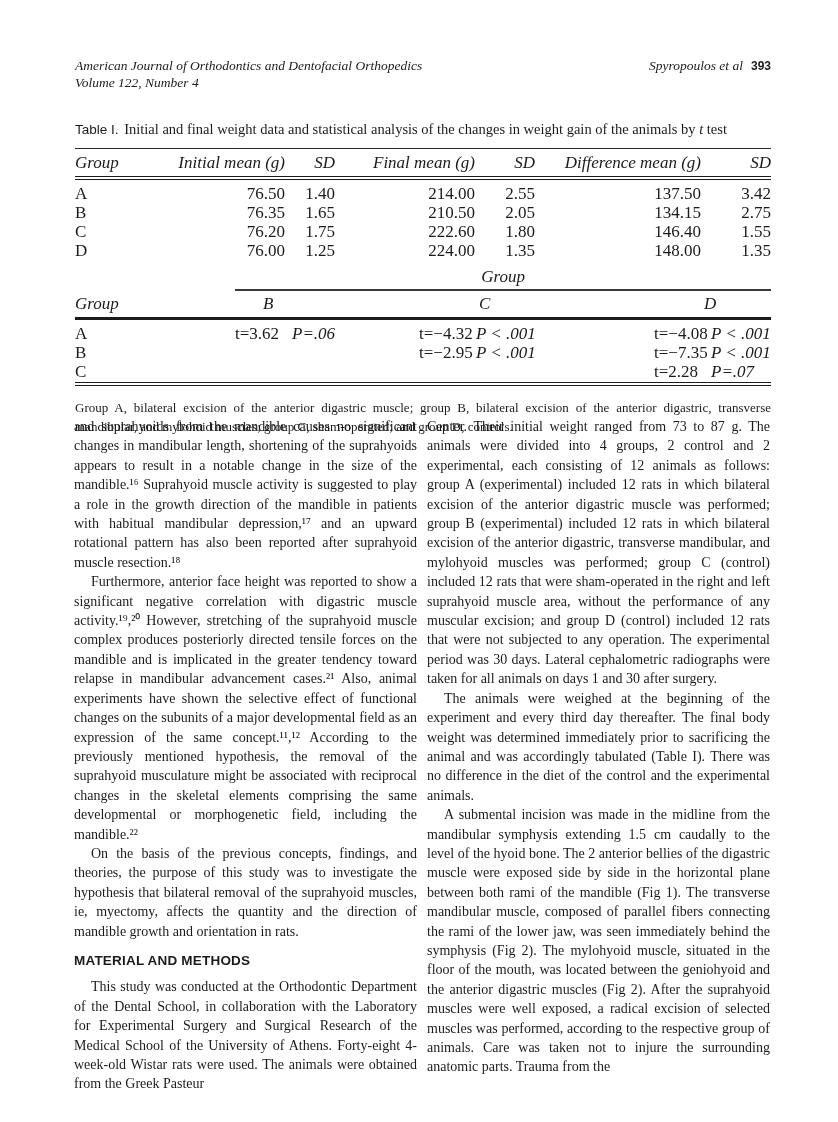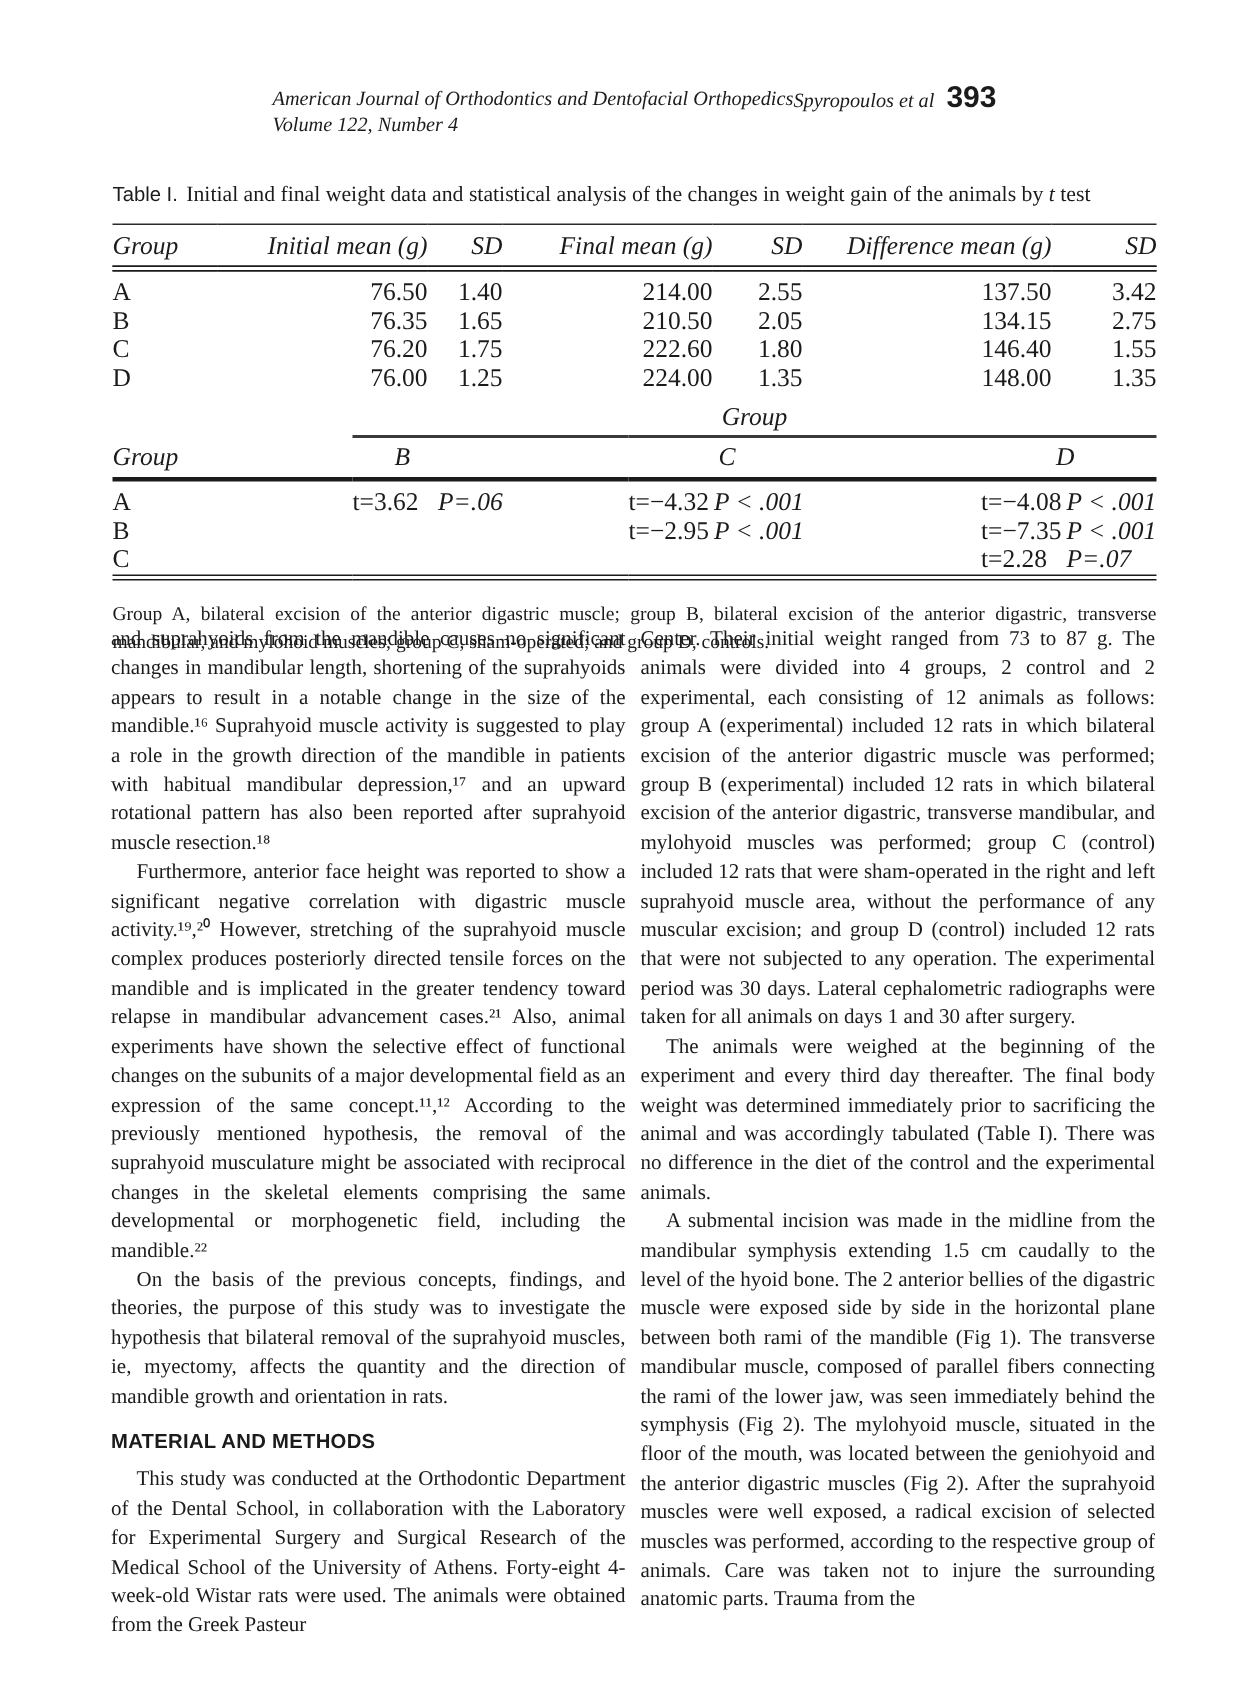--- a/index.html
+++ b/index.html
@@ -6,29 +6,29 @@
   body {
     width:838px; height:1122px; overflow:hidden; position:relative;
     font-family:"Liberation Serif", serif; color:#1b1b1b;
     -webkit-font-smoothing:antialiased;
   }
   .page { position:relative; width:838px; height:1122px; background:#fff; }
 
   
   .runhead {
     position:absolute; left:75px; top:57px; width:696px;
-    display:flex; justify-content:center; align-items:flex-start;
+    display:flex; justify-content:space-between; align-items:flex-start;
     font-size:13.5px; line-height:17px;
   }
   .runhead .left { font-style:italic; }
   .runhead .right { white-space:nowrap; }
   .runhead .authors { font-style:italic; }
   .runhead .pageno {
     font-family:"Liberation Sans", sans-serif; font-weight:bold;
-    font-style:normal; font-size:20px; margin-left:8px;
+    font-style:normal; font-size:12px; margin-left:8px;
   }
 
   
   .table-block { position:absolute; left:75px; top:120px; width:696px; }
 
   .caption { font-size:14.5px; line-height:19px; }
   .caption .cap-label {
     font-family:"Liberation Sans", sans-serif; font-weight:normal;
     font-size:13.5px; margin-right:2px;
   }

